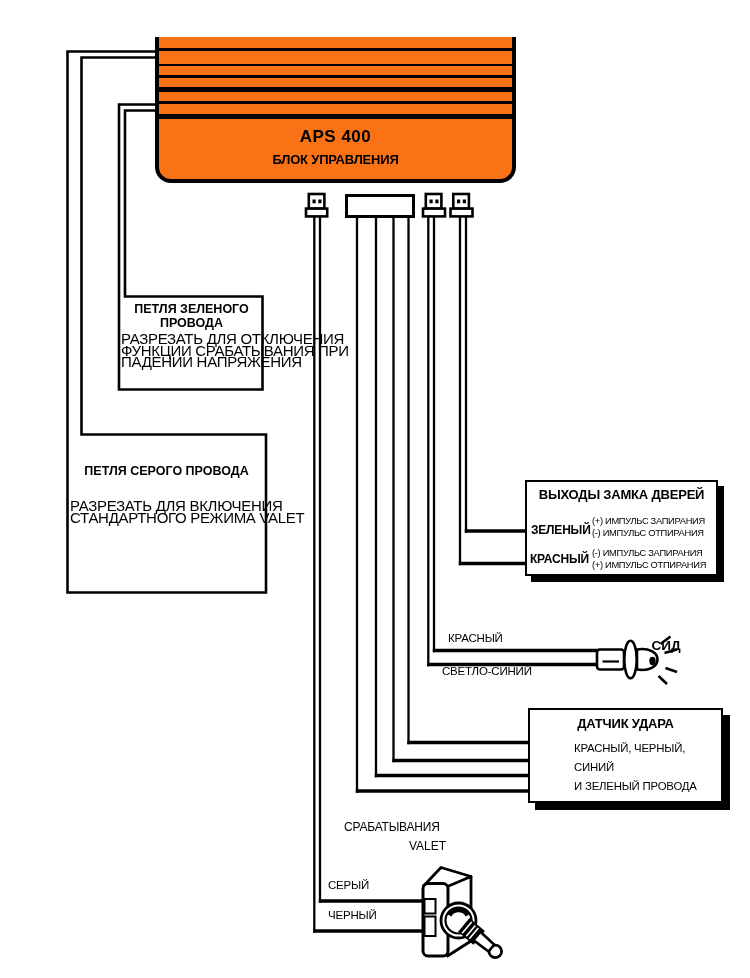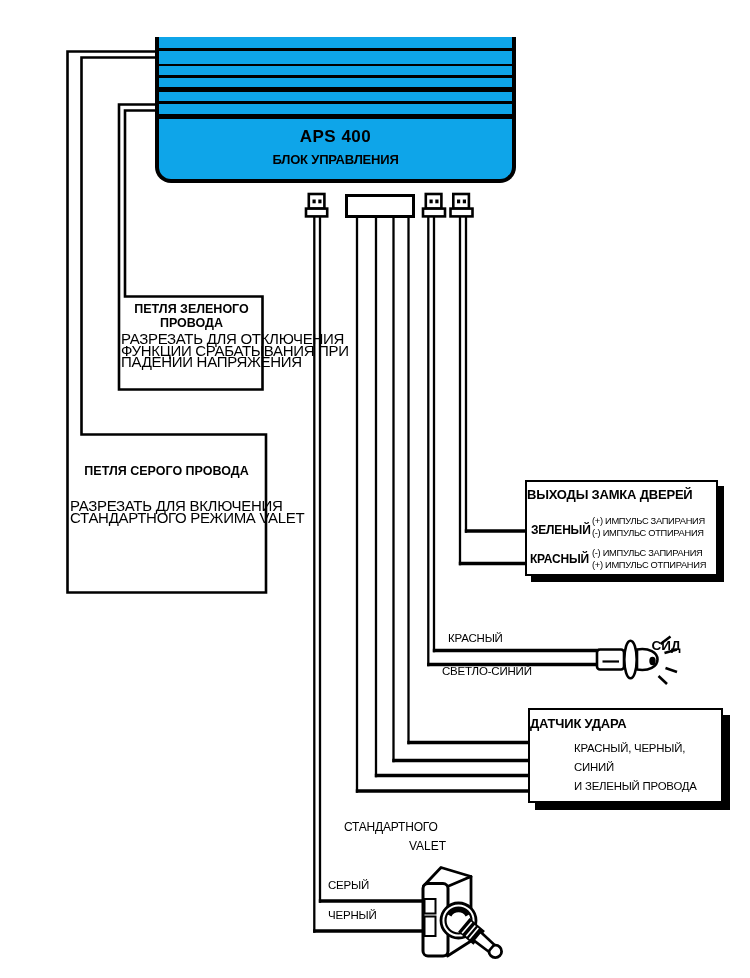--- a/index.html
+++ b/index.html
@@ -4,30 +4,30 @@
 <style>
   html,body{margin:0;padding:0;background:#fff;}
   #canvas{position:relative;width:750px;height:978px;background:#fff;overflow:hidden;
           font-family:"Liberation Sans",sans-serif;color:#000;}
   #wiring{position:absolute;left:0;top:0;z-index:1;}
   .lbl{position:absolute;white-space:nowrap;z-index:2;}
   .sm{font-size:15px;line-height:11.6px;letter-spacing:-0.3px;}
   .wirelbl{font-size:11.5px;letter-spacing:-0.2px;}
   
   #unit{position:absolute;left:155px;top:37px;width:361px;height:146px;box-sizing:border-box;
-        border:4.5px solid #000;border-top:none;border-radius:0 0 16px 16px;background:#0ea5e9;z-index:2;}
+        border:4.5px solid #000;border-top:none;border-radius:0 0 16px 16px;background:#f97316;z-index:2;}
   .stripe{position:absolute;left:0;right:0;background:#000;}
   .unit-txt{position:absolute;left:0;right:0;text-align:center;font-weight:bold;}
   
   .loopbox-title{font-weight:bold;font-size:12.5px;line-height:14px;text-align:center;}
   
   .shadowbox{position:absolute;box-sizing:border-box;background:#fff;border:2.5px solid #000;z-index:2;}
   #doorbox{left:525px;top:480px;width:193px;height:96px;box-shadow:6px 6px 0 0 #000;}
   #sensbox{left:528px;top:708px;width:195px;height:95px;box-shadow:7px 7px 0 0 #000;}
-  .boxtitle{position:absolute;left:0;right:0;text-align:left;font-weight:bold;font-size:13px;letter-spacing:-0.2px;}
+  .boxtitle{position:absolute;left:0;right:0;text-align:center;font-weight:bold;font-size:13px;letter-spacing:-0.2px;}
   .rowlbl{position:absolute;font-weight:bold;font-size:12px;letter-spacing:-0.2px;}
   .impulse{position:absolute;font-size:9.3px;line-height:11.6px;letter-spacing:-0.3px;}
   .sensnote{position:absolute;font-size:11.4px;line-height:18.8px;letter-spacing:-0.2px;margin-left:32px;}
 </style>
 </head>
 <body>
 
 <div id="canvas">
 
   <svg id="wiring" width="750" height="978" viewBox="0 0 750 978">
@@ -160,18 +160,18 @@
   <div class="lbl" style="left:648px;top:622px;width:36px;text-align:center;font-weight:bold;font-size:13.5px;margin-top:16px;">СИД</div>
 
   <div id="sensbox" class="shadowbox">
     <div class="boxtitle" style="top:6px;">ДАТЧИК УДАРА</div>
     <div class="sensnote" style="left:12px;top:29px;">
       <div>КРАСНЫЙ, ЧЕРНЫЙ, СИНИЙ</div>
       <div>И ЗЕЛЕНЫЙ ПРОВОДА</div>
     </div>
   </div>
 
-  <div class="lbl" style="left:344px;top:820px;font-size:12px;letter-spacing:-0.2px;">СТАНДАРТНОГО</div>
+  <div class="lbl" style="left:344px;top:820px;font-size:12px;letter-spacing:-0.2px;">СРАБАТЫВАНИЯ</div>
   <div class="lbl" style="left:409px;top:839px;font-size:12px;">VALET</div>
   <div class="lbl wirelbl" style="left:328px;top:879px;">СЕРЫЙ</div>
   <div class="lbl wirelbl" style="left:328px;top:909px;">ЧЕРНЫЙ</div>
 
 </div>
 
 </body></html>

